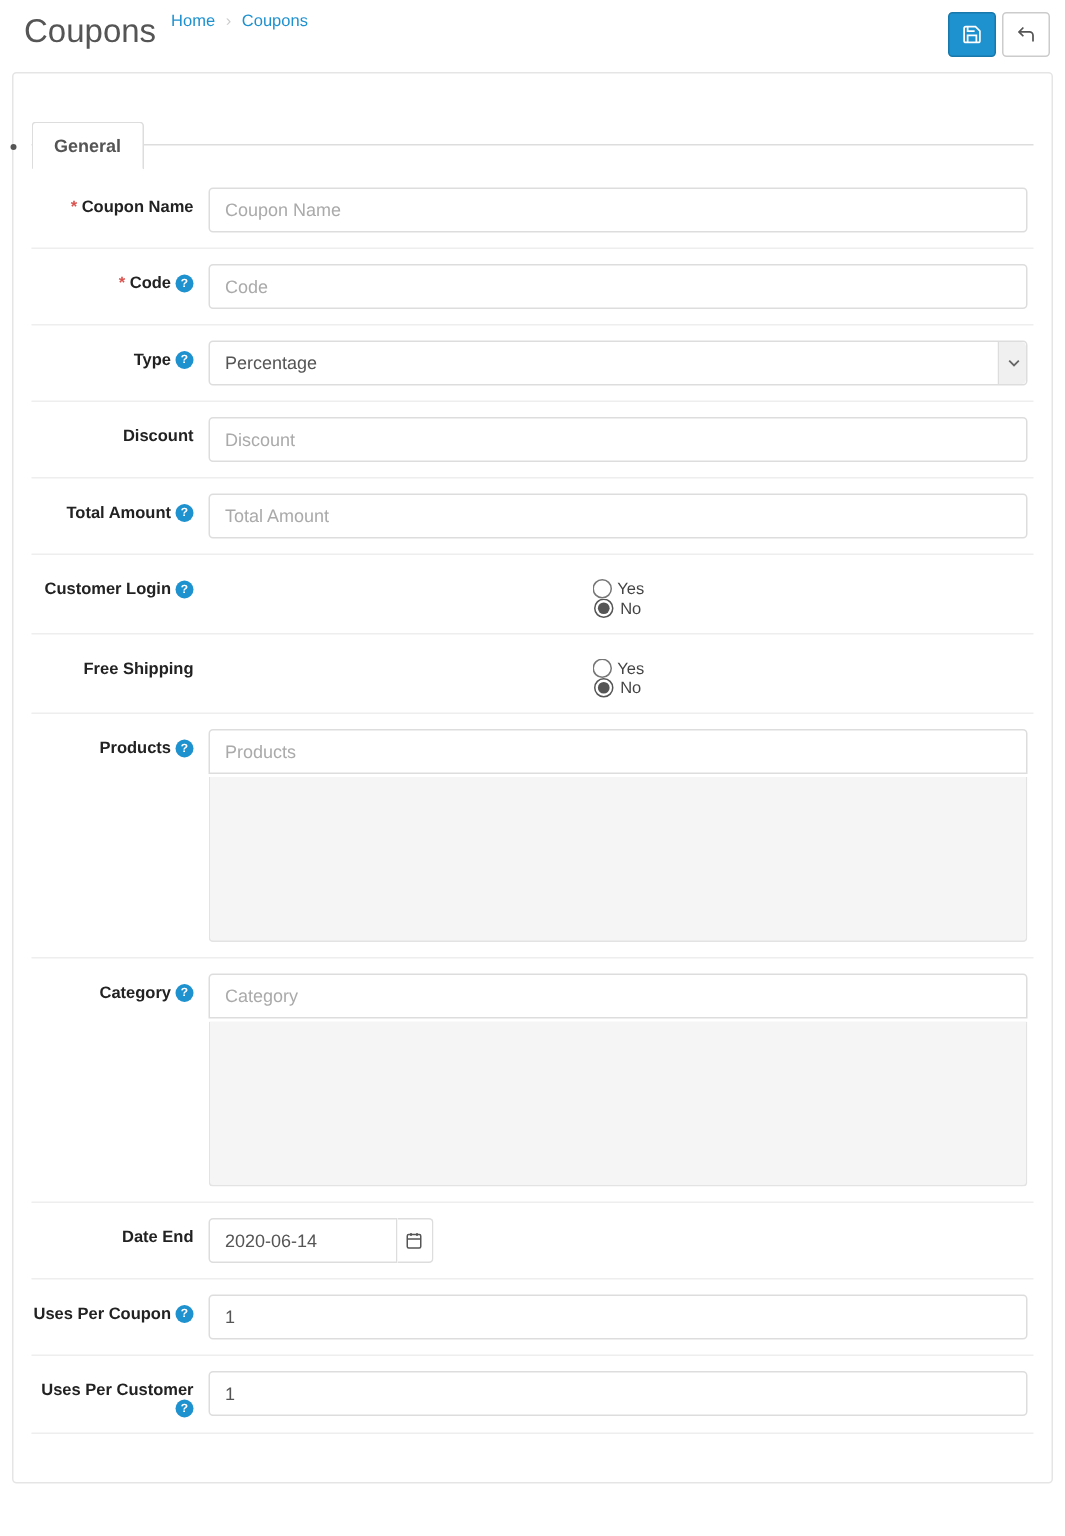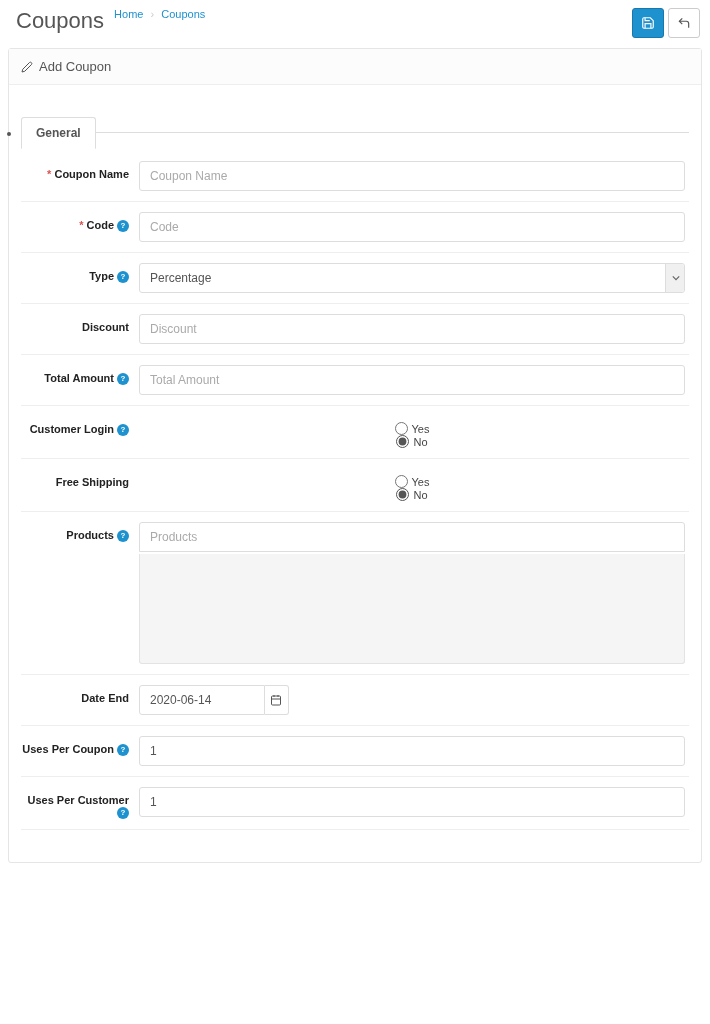--- a/index.html
+++ b/index.html
@@ -62,26 +62,20 @@
     <button class="btn">
       <svg width="14" height="14" viewBox="0 0 24 24" fill="none" stroke="#555" stroke-width="2">
           <polyline points="9 14 4 9 9 4"></polyline>
           <path d="M20 20v-7a4 4 0 0 0-4-4H4"></path>
         </svg>
     </button>
   </div>
 </div>
 
 <div class="panel">
-  <div class="panel-heading">
-    <svg width="12" height="12" viewBox="0 0 24 24" fill="none" stroke="#555" stroke-width="2">
-        <path d="M17 3a2.85 2.85 0 0 1 4 4L7.5 20.5 2 22l1.5-5.5L17 3z"></path>
-      </svg>
-    <span>Add Coupon</span>
-  </div>
   <div class="panel-body">
 
     <ul class="nav-tabs">
       <li class="tab active">General</li>
     </ul>
 
     <div class="form-group">
       <label class="control-label required">Coupon Name</label>
       <div class="control-field">
         <input type="text" class="form-control" placeholder="Coupon Name" style="">
@@ -156,20 +150,27 @@
     </div>
 
     <div class="form-group">
       <label class="control-label"><span>Products</span><span class="help-icon">?</span></label>
       <div class="control-field">
         <input type="text" class="form-control products-control" placeholder="Products" style="">
         <div class="well"></div>
       </div>
     </div>
 
+    <div class="form-group">
+      <label class="control-label"><span>Category</span><span class="help-icon">?</span></label>
+      <div class="control-field">
+        <input type="text" class="form-control category-control" placeholder="Category" style="">
+        <div class="well"></div>
+      </div>
+    </div>
 
 
     <div class="form-group">
       <label class="control-label">Date End</label>
       <div class="control-field">
         <div class="date-group">
           <input type="text" class="form-control" value="2020-06-14" style="">
           <span class="date-addon">
             <svg width="12" height="12" viewBox="0 0 24 24" fill="none" stroke="#555" stroke-width="2">
                 <rect x="3" y="4" width="18" height="18" rx="2"></rect>

